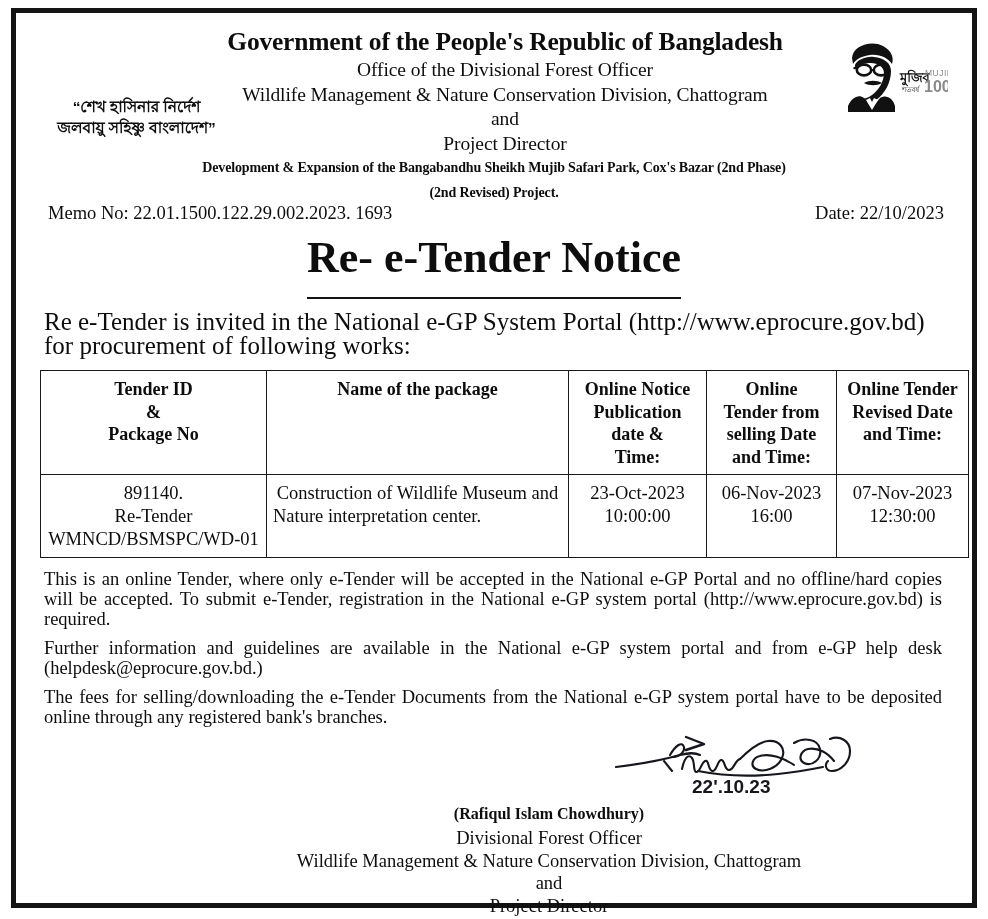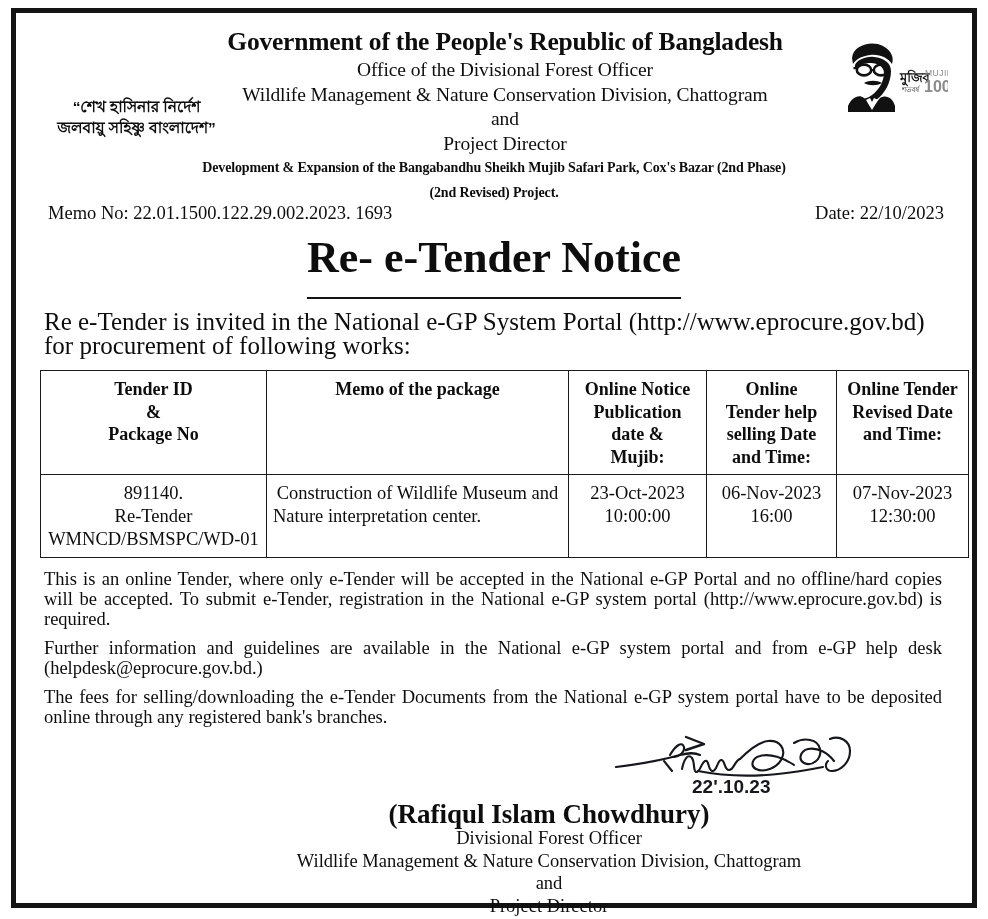--- a/index.html
+++ b/index.html
@@ -192,21 +192,21 @@
     height: 76px;
   }
   .signature svg { display: block; }
 
   .sig-block {
     text-align: center;
     padding-left: 110px;
   }
   .sig-name {
     font-weight: bold;
-    font-size: 27px;
+    font-size: 16px;
     line-height: 26px;
   }
   .sig-line {
     font-size: 18.5px;
     line-height: 22.5px;
   }
 </style>
 </head>
 <body>
 
@@ -285,31 +285,31 @@
             <col class="col-e">
         </colgroup>
         <thead>
           <tr>
             <th>
               <div>Tender ID</div>
               <div>&amp;</div>
               <div>Package No</div>
             </th>
             <th>
-              <div>Memo of the package</div>
+              <div>Name of the package</div>
             </th>
             <th>
               <div>Online Notice</div>
               <div>Publication</div>
               <div>date &amp;</div>
-              <div>Mujib:</div>
+              <div>Time:</div>
             </th>
             <th>
               <div>Online</div>
-              <div>Tender help</div>
+              <div>Tender from</div>
               <div>selling Date</div>
               <div>and Time:</div>
             </th>
             <th>
               <div>Online Tender</div>
               <div>Revised Date</div>
               <div>and Time:</div>
             </th>
           </tr>
         </thead>

